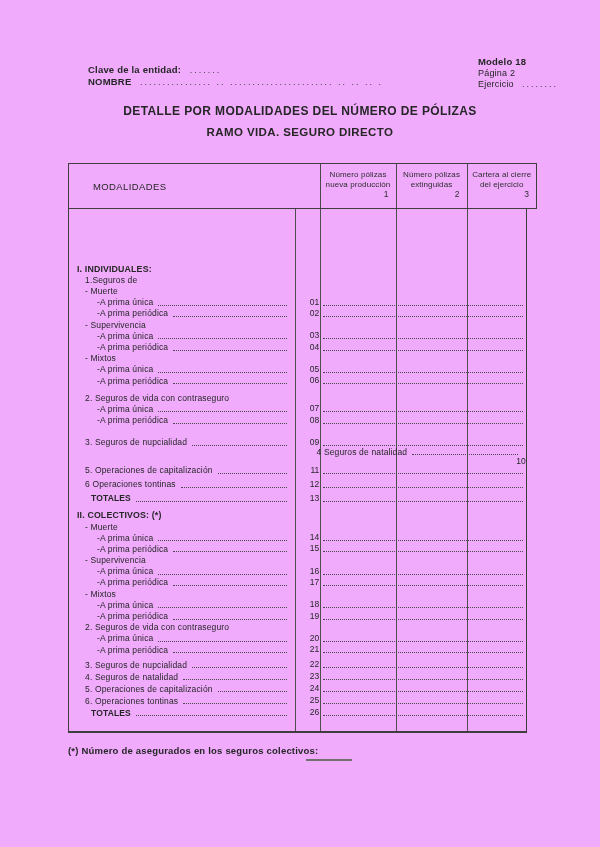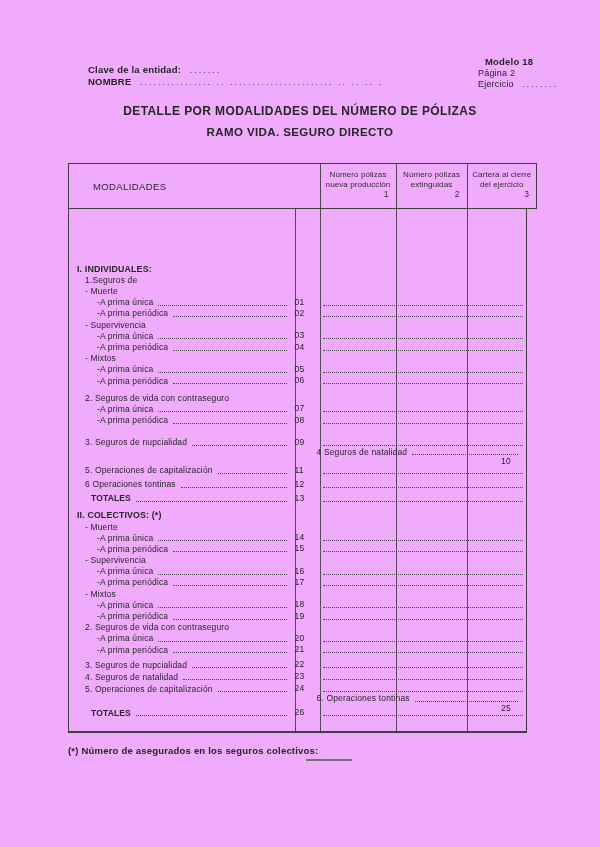--- a/index.html
+++ b/index.html
@@ -14,21 +14,21 @@
   }
   .abs{position:absolute;}
 
   
   .entity-block{left:88px;top:64px;font-size:9.5px;line-height:12px;letter-spacing:.2px;}
   .entity-block .lbl{font-weight:bold;}
   .dots{letter-spacing:2px;color:#3a3a3a;font-size:9px;}
 
   
   .model-block{left:478px;top:56px;font-size:9px;line-height:11.5px;letter-spacing:.2px;}
-  .model-block .model{font-weight:bold;font-size:9.5px;margin-left:7px;}
+  .model-block .model{font-weight:bold;font-size:9.5px;}
 
   
   .title1{left:0;top:104px;width:600px;text-align:center;font-size:12px;font-weight:bold;letter-spacing:.4px;}
   .title2{left:0;top:126px;width:600px;text-align:center;font-size:11.5px;font-weight:bold;letter-spacing:.4px;}
 
   
   .thead-box{
     left:68px;top:163px;width:469px;height:46px;
     border:1.5px solid #3e3e3e;
     box-sizing:border-box;
@@ -55,21 +55,21 @@
   }
   .vline{position:absolute;top:0;bottom:0;width:1.3px;background:#4f4f4f;}
   .v1{left:225.5px;} .v2{left:250.5px;} .v3{left:326.5px;} .v4{left:397.5px;}
   .rows{position:absolute;left:0;right:0;top:0;bottom:0;padding-top:54px;box-sizing:border-box;}
   .row{display:flex;align-items:flex-end;height:11.2px;font-size:8.5px;line-height:9.5px;letter-spacing:.15px;}
   .row.h{font-weight:bold;font-size:8.8px;}
   .lbl-cell{width:225.5px;flex:none;display:flex;align-items:flex-end;box-sizing:border-box;}
   .pl-h{padding-left:8px;} .pl-s{padding-left:16px;} .pl-n{padding-left:16px;}
   .pl-i{padding-left:28px;} .pl-t{padding-left:22px;font-weight:bold;}
   .leader{flex:1;border-bottom:1.2px dotted #4a4a4a;margin:0 8px 2px 5px;}
-  .code-cell{width:25px;flex:none;text-align:left;padding-bottom:.5px;font-size:8.5px;}
+  .code-cell{width:25px;flex:none;text-align:right;padding-bottom:.5px;font-size:8.5px;}
   .data-cell{flex:1;margin:0 3px 2px 3px;}
   .data-cell.dotted{border-bottom:1.2px dotted #4a4a4a;}
 
   
   .footnote{left:68px;top:745px;font-size:9.5px;font-weight:bold;letter-spacing:.2px;}
   .footnote-line{left:306px;top:759px;width:46px;height:1.5px;background:#707070;}
 </style>
 </head>
 <body>
 
@@ -385,21 +385,21 @@
           <div class="data-cell dotted"></div>
         </div>
         <div class="row n" style="height: 12px;">
           <div class="lbl-cell pl-n">
             <span>5. Operaciones de capitalización</span>
             <span class="leader"></span>
           </div>
           <div class="code-cell">24</div>
           <div class="data-cell dotted"></div>
         </div>
-        <div class="row n" style="height: 12px; flex-direction: column;">
+        <div class="row n" style="height: 12px;">
           <div class="lbl-cell pl-n">
             <span>6. Operaciones tontinas</span>
             <span class="leader"></span>
           </div>
           <div class="code-cell">25</div>
           <div class="data-cell dotted"></div>
         </div>
         <div class="row t" style="height: 12px;">
           <div class="lbl-cell pl-t">
             <span>TOTALES</span>

